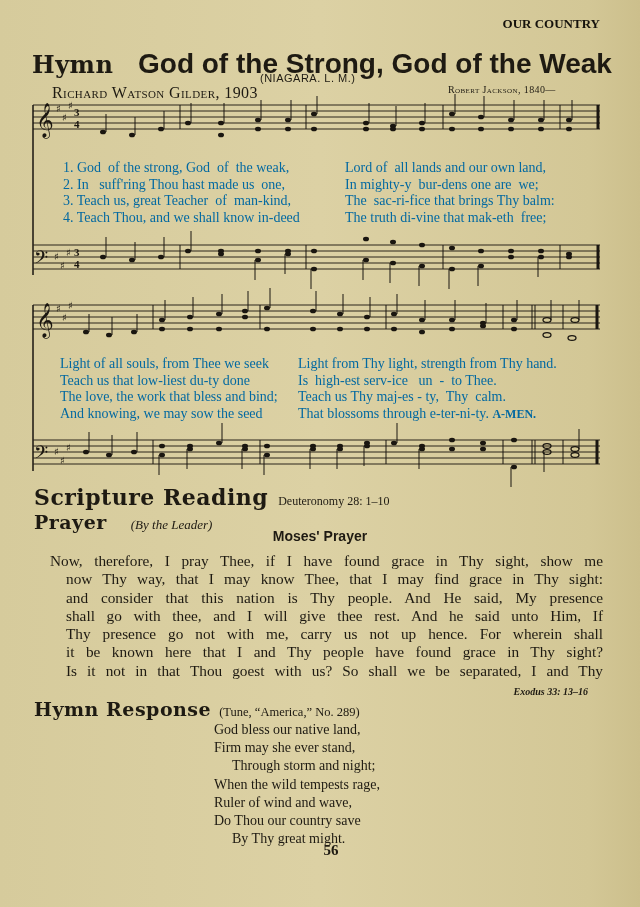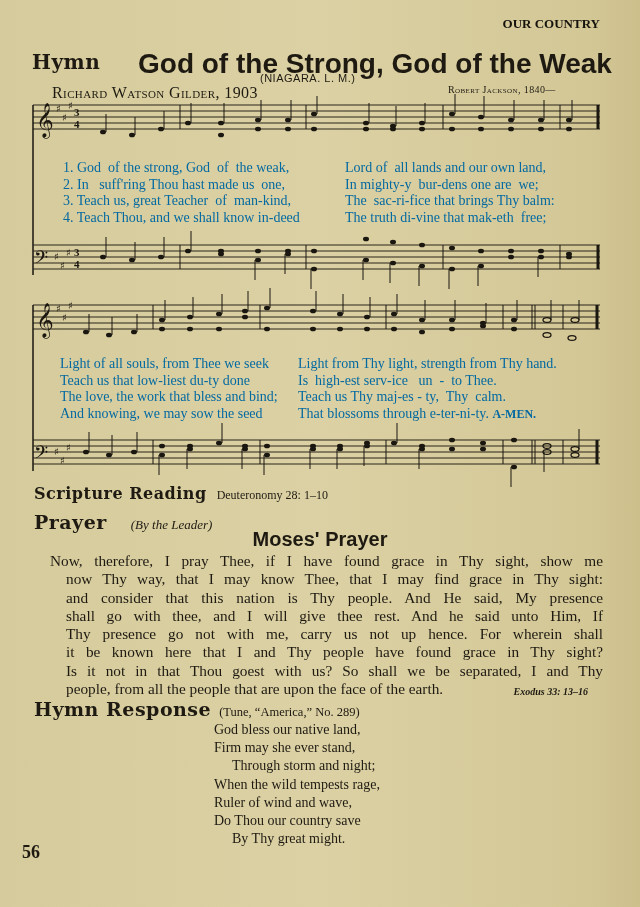--- a/index.html
+++ b/index.html
@@ -14,56 +14,56 @@
   .abs { position: absolute; }
   .section-head {
     font-family: "DejaVu Serif", serif; font-weight: bold; color: #15120c; padding-left: 22px;
   }
   .blackletter {
     font-family: "DejaVu Serif", serif; font-weight: bold;
     letter-spacing: 0.5px; font-size: 19px;
     transform: scaleY(1.02);
   }
   #running-head { left: 0; right: 40px; top: 16px; text-align: right; font-size: 13px; font-weight: bold; font-family: "Liberation Serif", serif; }
-  #hymn-label { left: 32px; top: 50px; font-size: 20px; }
+  #hymn-label { left: 32px; top: 50px; font-size: 24px; }
   #hymn-title { left: 138px; top: 48px; font-family: "Liberation Sans", sans-serif; font-weight: bold; font-size: 28px; }
   #tune-name { left: 260px; top: 72px; font-size: 11px; font-family: Liberation Sans, sans-serif; letter-spacing: 0.5px; }
   #author { left: 52px; top: 84px; font-size: 16px; font-variant: small-caps; font-family: "Liberation Serif", serif; letter-spacing: 0.4px; }
   #composer { left: 448px; top: 84px; font-size: 10px; font-variant: small-caps; font-family: "Liberation Serif", serif; letter-spacing: 0.4px; }
 
   .lyrics { font-family: "Liberation Serif", serif; font-size: 14px; line-height: 16.5px; color: #0369a1; }
   .lyric-line { white-space: pre; }
   #verses-1 { left: 63px; top: 160px; width: 560px; }
   #verses-1 .c1 { display: inline-block; width: 282px; }
   #verses-2 { left: 60px; top: 356px; width: 560px; }
   #verses-2 .c1 { display: inline-block; width: 238px; }
   .amen { font-weight: bold; font-size: 12px; }
 
   svg.staff { position: absolute; left: 0; overflow: visible; }
 
   #scripture-row { left: 34px; top: 484px; }
-  #scripture-label { font-size: 16px; text-align: center; }
+  #scripture-label { font-size: 22px; text-align: center; }
   #scripture-ref { font-size: 12px; font-family: "Liberation Serif", serif; margin-left: 10px; }
   #prayer-row { left: 34px; top: 511px; }
   #prayer-label { font-size: 19px; }
   #prayer-note { font-size: 13px; font-family: "Liberation Serif", serif; margin-left: 24px; font-style: italic; }
-  #prayer-title { left: 0; width: 640px; top: 528px; text-align: center; font-family: "Liberation Sans", sans-serif; font-weight: bold; font-size: 20px; box-sizing: border-box; }
+  #prayer-title { left: 0; width: 640px; top: 528px; text-align: center; font-family: "Liberation Sans", sans-serif; font-weight: bold; font-size: 14px; box-sizing: border-box; }
 
   #prayer-body { left: 50px; top: 552px; width: 553px; font-family: "Liberation Serif", serif; font-size: 15.3px; line-height: 18.3px; }
   #prayer-body .pl { white-space: nowrap; text-align: justify; text-align-last: justify; display: block; }
   #prayer-body .pl.indent { padding-left: 16px; }
   #prayer-body .pl.last { text-align-last: left; }
   #citation { right: 52px; top: 686px; font-size: 10px; font-style: italic; font-weight: bold; font-family: "Liberation Serif", serif; }
 
   #response-row { left: 34px; top: 698px; }
   #response-label { font-size: 19px; }
   #response-tune { font-size: 12.5px; font-family: "Liberation Serif", serif; margin-left: 8px; }
   #response-poem { left: 214px; top: 721px; font-family: "Liberation Serif", serif; font-size: 14px; line-height: 18.2px; }
   #response-poem .pi { padding-left: 18px; }
-  #page-number { left: 0; width: 640px; top: 842px; text-align: left; font-weight: bold; font-size: 18px; font-family: "Liberation Serif", serif; padding-left: 22px; box-sizing: border-box; }
+  #page-number { left: 0; width: 640px; top: 842px; text-align: center; font-weight: bold; font-size: 15px; font-family: "Liberation Serif", serif; padding-left: 22px; box-sizing: border-box; }
 </style>
 </head>
 <body>
 
 <div id="running-head" class="abs section-head">OUR COUNTRY</div>
 
 <div id="hymn-label" class="abs blackletter">Hymn</div>
 <div id="hymn-title" class="abs">God of the Strong, God of the Weak</div>
 <div id="tune-name" class="abs">(NIAGARA.  L. M.)</div>
 <div id="author" class="abs">Richard Watson Gilder, 1903</div>
@@ -392,21 +392,20 @@
 <div id="prayer-title" class="abs">Moses' Prayer</div>
 
 <div id="prayer-body" class="abs">
   <span class="pl">Now, therefore, I pray Thee, if I have found grace in Thy sight, show me</span>
   <span class="pl indent">now Thy way, that I may know Thee, that I may find grace in Thy sight:</span>
   <span class="pl indent">and consider that this nation is Thy people.  And He said, My presence</span>
   <span class="pl indent">shall go with thee, and I will give thee rest.  And he said unto Him, If</span>
   <span class="pl indent">Thy presence go not with me, carry us not up hence.  For wherein shall</span>
   <span class="pl indent">it be known here that I and Thy people have found grace in Thy sight?</span>
   <span class="pl indent">Is it not in that Thou goest with us?  So shall we be separated, I and Thy</span>
-  <span class="pl indent last">people, from all the people that are upon the face of the earth.</span>
 </div>
 <div id="citation" class="abs">Exodus 33: 13–16</div>
 
 <div id="response-row" class="abs">
   <span id="response-label" class="blackletter">Hymn Response</span><span id="response-tune">(Tune, “America,” No. 289)</span>
 </div>
 
 <div id="response-poem" class="abs">
   <div>God bless our native land,</div>
   <div>Firm may she ever stand,</div>

